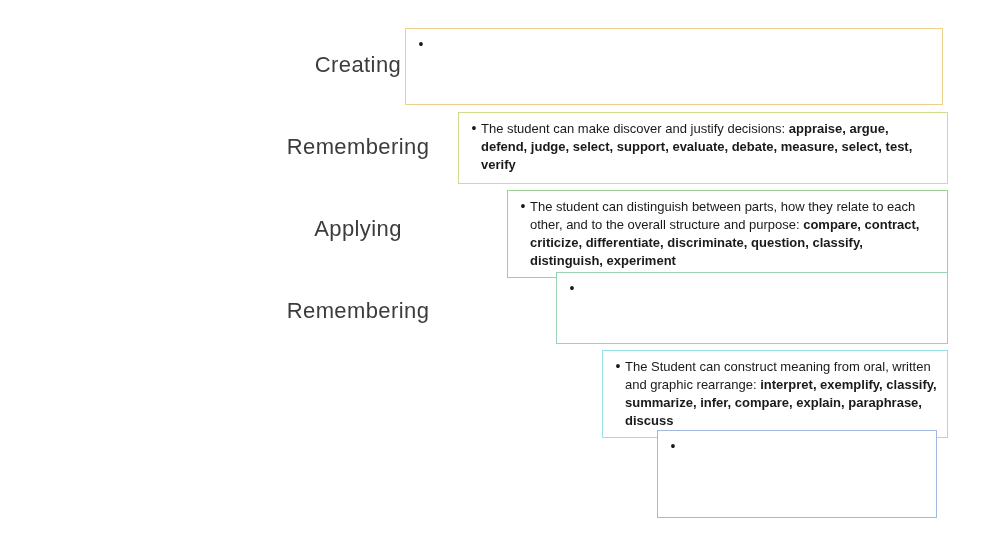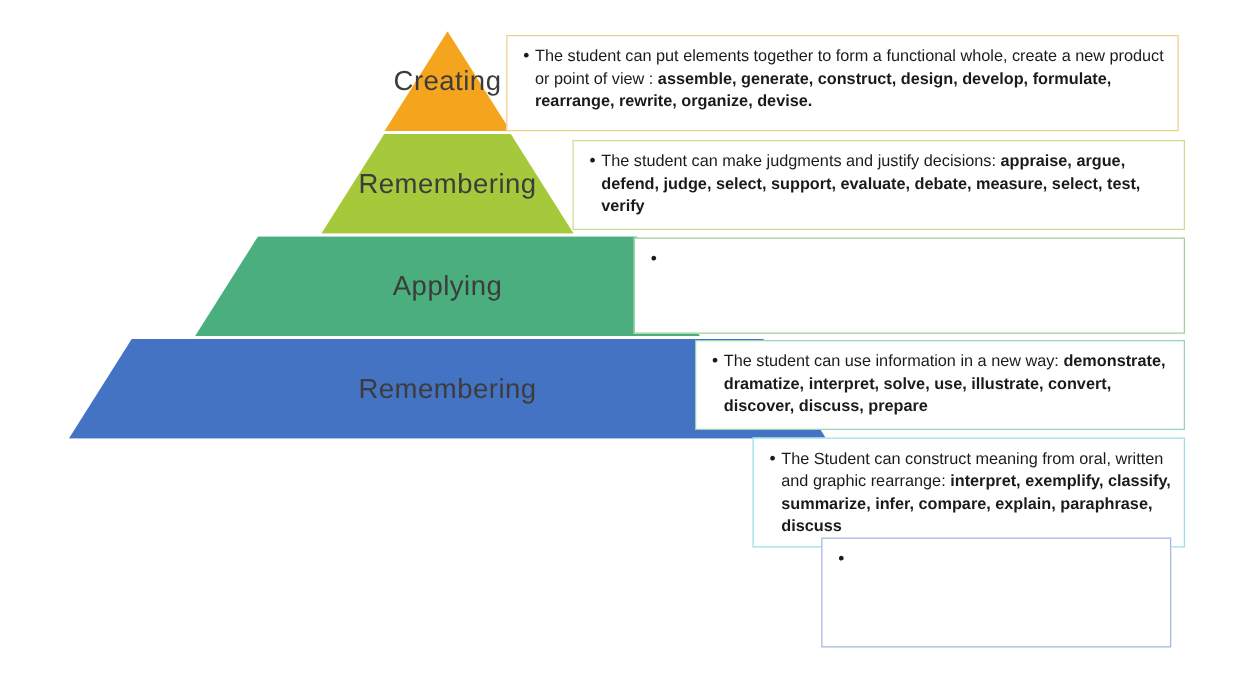--- a/index.html
+++ b/index.html
@@ -8,21 +8,21 @@
     width:1000px;height:543px;
     background:#ffffff;
     font-family:"Liberation Sans", sans-serif;
     overflow:hidden;
   }
   
   .pyramid{
     position:absolute;
     left:55px; top:25px;
     width:606px; height:492px;
-    display:flex; flex-direction:column; gap:2px;
+    display:flex; flex-direction:column; gap:2px;align-items:center;
   }
   .level{
     position:relative;
     height:80px; flex:0 0 80px;
   }
   .shape{
     position:absolute; inset:0;
   }
   .s0{clip-path:polygon(50% 0%, 58.333% 100%, 41.667% 100%);}
   .s1{clip-path:polygon(41.667% 0%, 58.333% 0%, 66.667% 100%, 33.333% 100%);}
@@ -89,35 +89,34 @@
 
     <div class="level">
       <div class="shape s5" style="background: rgb(69, 115, 196);"></div>
       <span class="level-label">Remembering</span>
     </div>
 
   </div>
 
   <div class="box b0" style="border-color: rgb(239, 208, 139);">
     <span class="bullet">•</span>
-    <span class="desc"><span>The student can put elements together to form a functional whole, create a new product or point of view : </span><b>assemble, generate, construct, design, develop, formulate, rearrange, rewrite, organize, devise.</b></span>
   </div>
 
   <div class="box b1" style="border-color: rgb(203, 222, 144);">
     <span class="bullet">•</span>
-    <span class="desc"><span>The student can make judgments and justify decisions: </span><b>appraise, argue, defend, judge, select, support, evaluate, debate, measure, select, test, verify</b></span>
+    <span class="desc"><span>The student can make discover and justify decisions: </span><b>appraise, argue, defend, judge, select, support, evaluate, debate, measure, select, test, verify</b></span>
   </div>
 
   <div class="box b2" style="border-color: rgb(157, 208, 149);">
     <span class="bullet">•</span>
+    <span class="desc"><span>The student can distinguish between parts, how they relate to each other, and to the overall structure and purpose: </span><b>compare, contract, criticize, differentiate, discriminate, question, classify, distinguish, experiment</b></span>
   </div>
 
   <div class="box b3" style="border-color: rgb(154, 210, 182);">
     <span class="bullet">•</span>
-    <span class="desc"><span>The student can use information in a new way: </span><b>demonstrate, dramatize, interpret, solve, use, illustrate, convert, discover, discuss, prepare</b></span>
   </div>
 
   <div class="box b4" style="border-color: rgb(152, 223, 232);">
     <span class="bullet">•</span>
     <span class="desc"><span>The Student can construct meaning from oral, written and graphic rearrange: </span><b>interpret, exemplify, classify, summarize, infer, compare, explain, paraphrase, discuss</b></span>
   </div>
 
   <div class="box b5" style="border-color: rgb(163, 184, 224);">
     <span class="bullet">•</span>
   </div>

